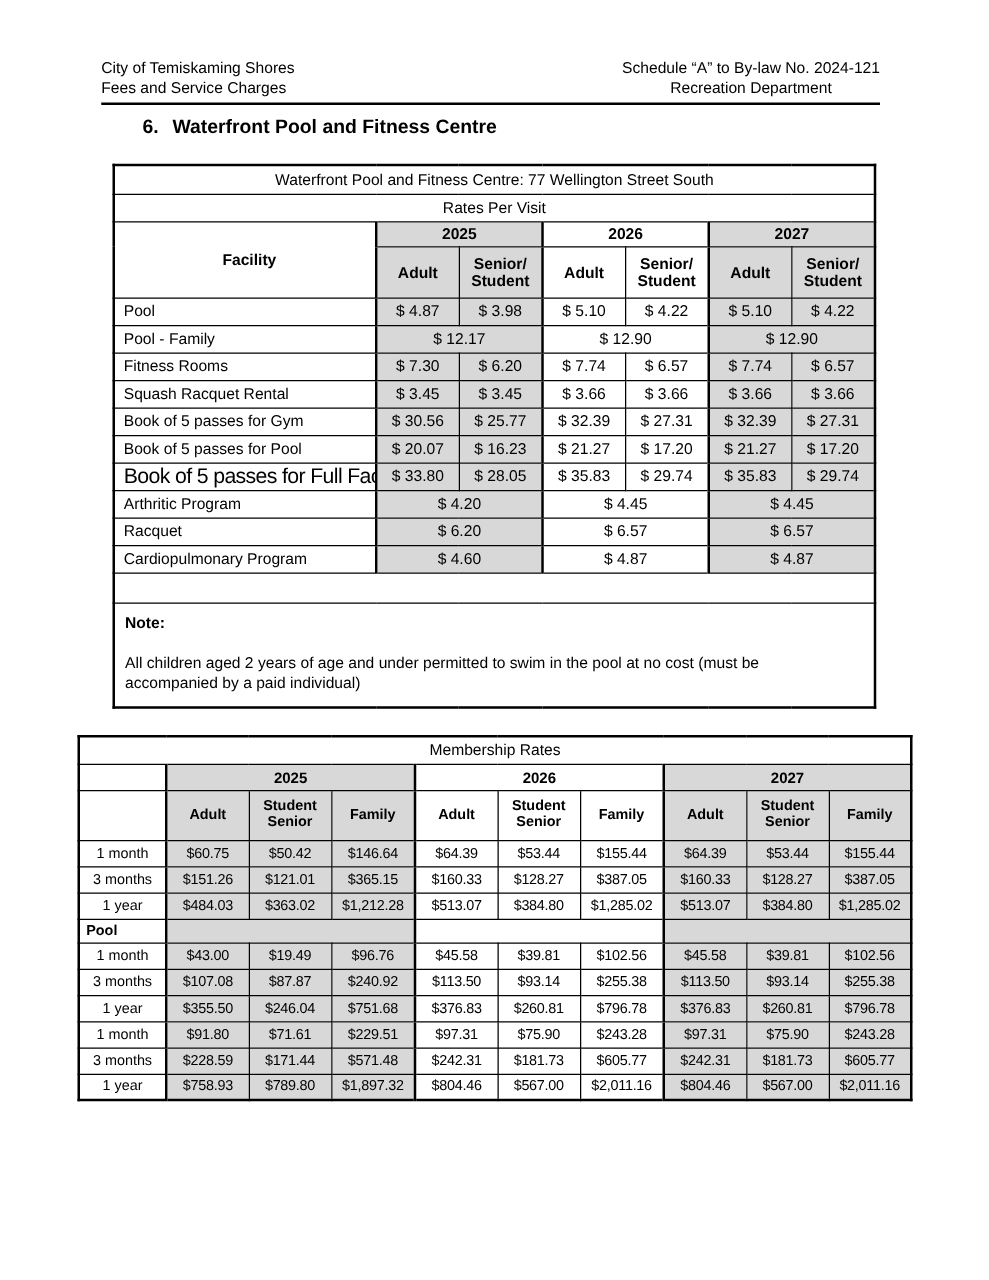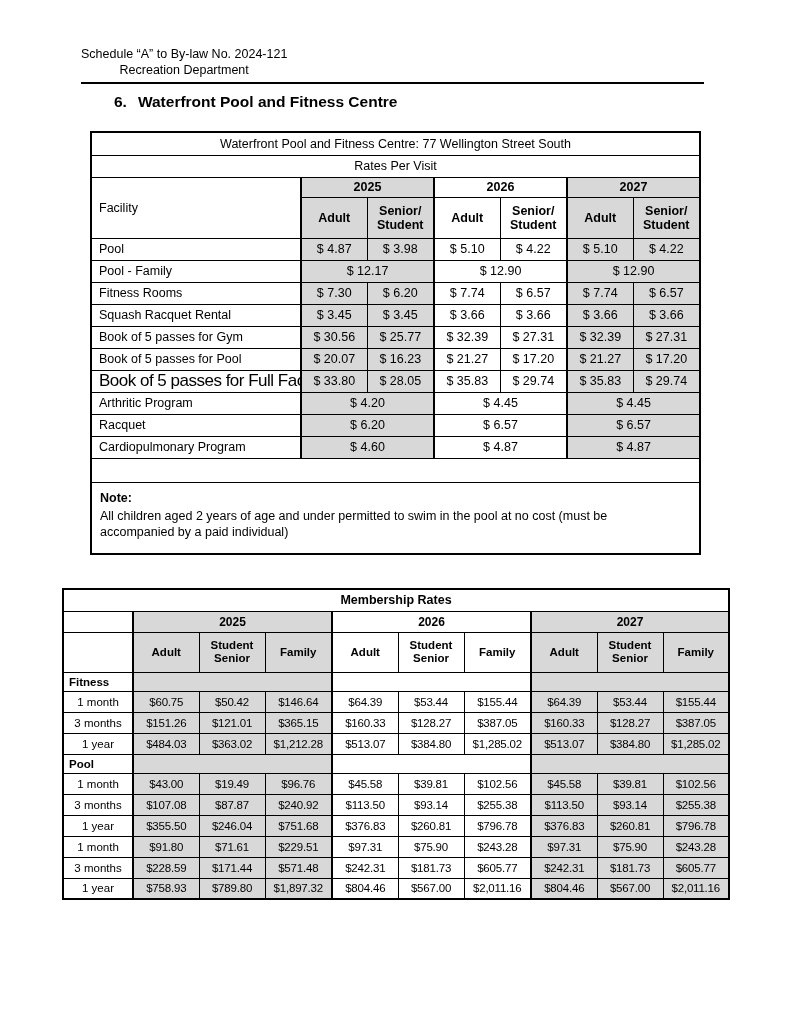--- a/index.html
+++ b/index.html
@@ -15,44 +15,48 @@
   table{border-collapse:collapse;position:absolute;table-layout:fixed;background:#fff;border:2px solid #000}
   th,td{border:1px solid #000;text-align:center;vertical-align:middle;font-weight:normal;padding:0;overflow:hidden}
   .shaded{background:#d8d8d8}
   .bstart{border-left:2px solid #000}
 
   .visit-table{left:90px;top:131px;width:609px;font-size:12.5px}
   .visit-table .t-title{height:23px;font-weight:normal}
   .visit-table .t-subtitle{height:22px;font-weight:normal}
   .visit-table .year{height:20px;font-weight:bold}
   .visit-table .sub{height:41px;font-weight:bold;line-height:14px}
-  .facility-head{text-align:left;padding-left:7px;font-weight:normal}
+  .facility-head{text-align:center;padding-left:7px;font-weight:bold}
   .facility-cell{text-align:left;padding-left:7px;height:22px;white-space:nowrap}
   .condensed{letter-spacing:-0.5px;font-size:17px}
   .price-cell{height:22px}
   .l{display:block}
   .spacer{height:24px}
   .note-cell{text-align:left;padding:8px 10px 10px 8px;height:72px;vertical-align:top}
-  .note-label{font-weight:bold;margin-bottom:3px}
+  .note-label{font-weight:bold;margin-bottom:17px}
   .note-text{line-height:16.5px;max-width:584px}
 
   .membership-table{left:62px;top:588px;width:666px;font-size:11.5px}
-  .membership-table .t-title{height:22px;font-weight:bold;font-size:12.5px}
+  .membership-table .t-title{height:22px;font-weight:normal;font-size:12.5px}
   .membership-table .year{height:21px;font-weight:bold;font-size:12px}
   .membership-table .sub{height:40px;font-weight:bold;line-height:13px}
   .section-cell{text-align:left;font-weight:bold;padding-left:5px;height:19px}
   .period-cell{height:21px}
   .m-price-cell{height:21px;letter-spacing:-0.2px}
 </style>
 </head>
 <body>
 
 <div class="page">
 
   <header class="doc-header">
+    <div class="header-left">
+      <div>City of Temiskaming Shores</div>
+      <div>Fees and Service Charges</div>
+    </div>
     <div class="header-right">
       <div>Schedule “A” to By-law No. 2024-121</div>
       <div>Recreation Department</div>
     </div>
   </header>
 
   <h1 class="section-title">
     <span>6.</span>
     <span>Waterfront Pool and Fitness Centre</span>
   </h1>
@@ -230,26 +234,20 @@
         <th class="sub">Family</th>
         <th class="sub shaded bstart">Adult</th>
         <th class="sub shaded">
           <span class="l">Student</span>
           <span class="l">Senior</span>
         </th>
         <th class="sub shaded">Family</th>
       </tr>
     </thead>
     <tbody>
-        <tr>
-          <td class="section-cell">Fitness</td>
-          <td class="section-fill bstart shaded" colspan="3"></td>
-          <td class="section-fill bstart" colspan="3"></td>
-          <td class="section-fill bstart shaded" colspan="3"></td>
-        </tr>
         <tr>
           <td class="period-cell">1 month</td>
           <td class="m-price-cell shaded bstart">$60.75</td>
           <td class="m-price-cell shaded">$50.42</td>
           <td class="m-price-cell shaded">$146.64</td>
           <td class="m-price-cell bstart">$64.39</td>
           <td class="m-price-cell">$53.44</td>
           <td class="m-price-cell">$155.44</td>
           <td class="m-price-cell shaded bstart">$64.39</td>
           <td class="m-price-cell shaded">$53.44</td>

